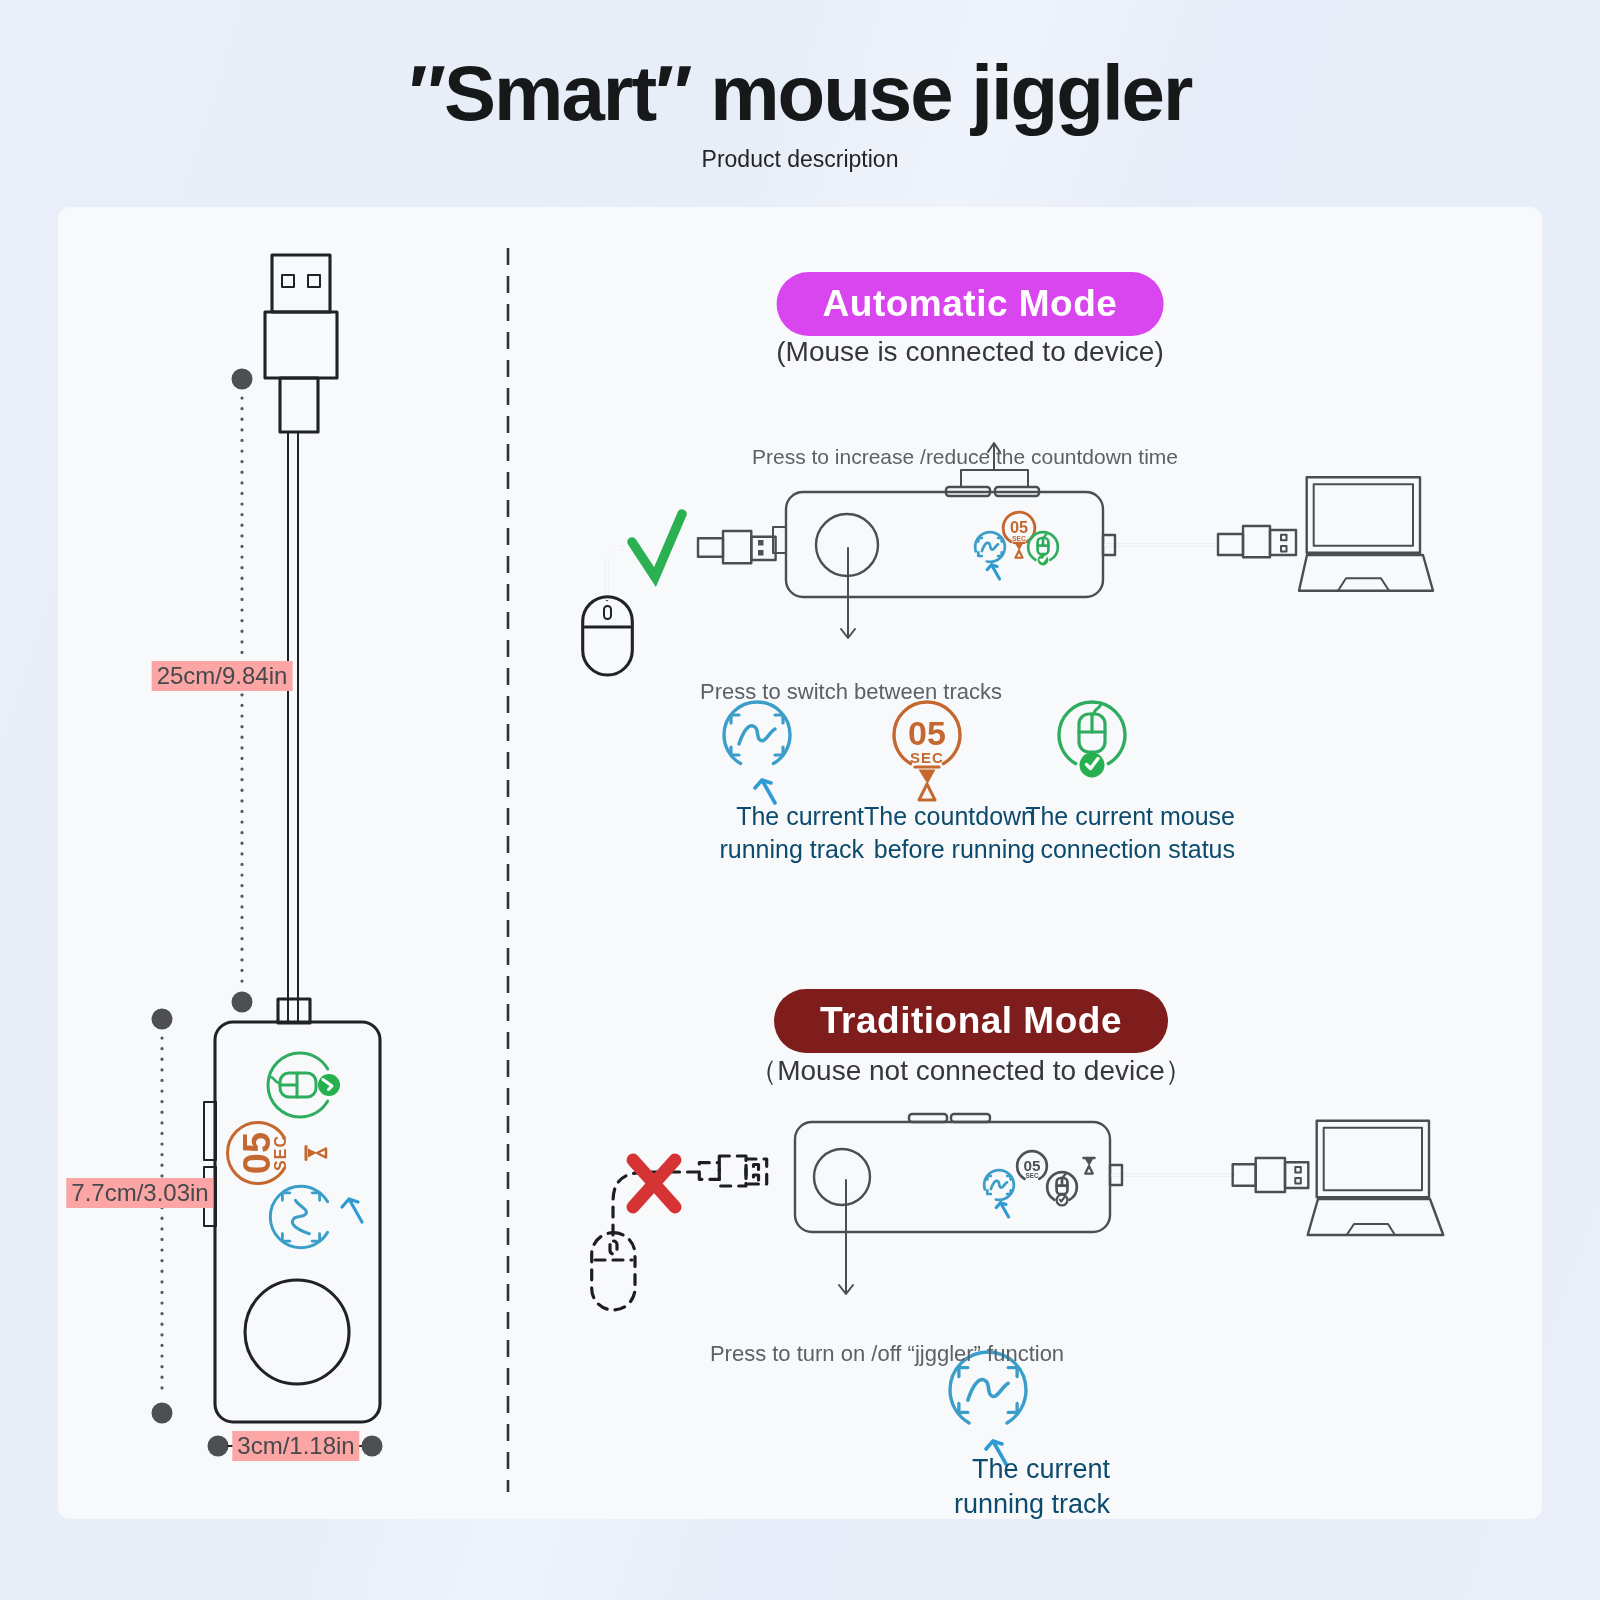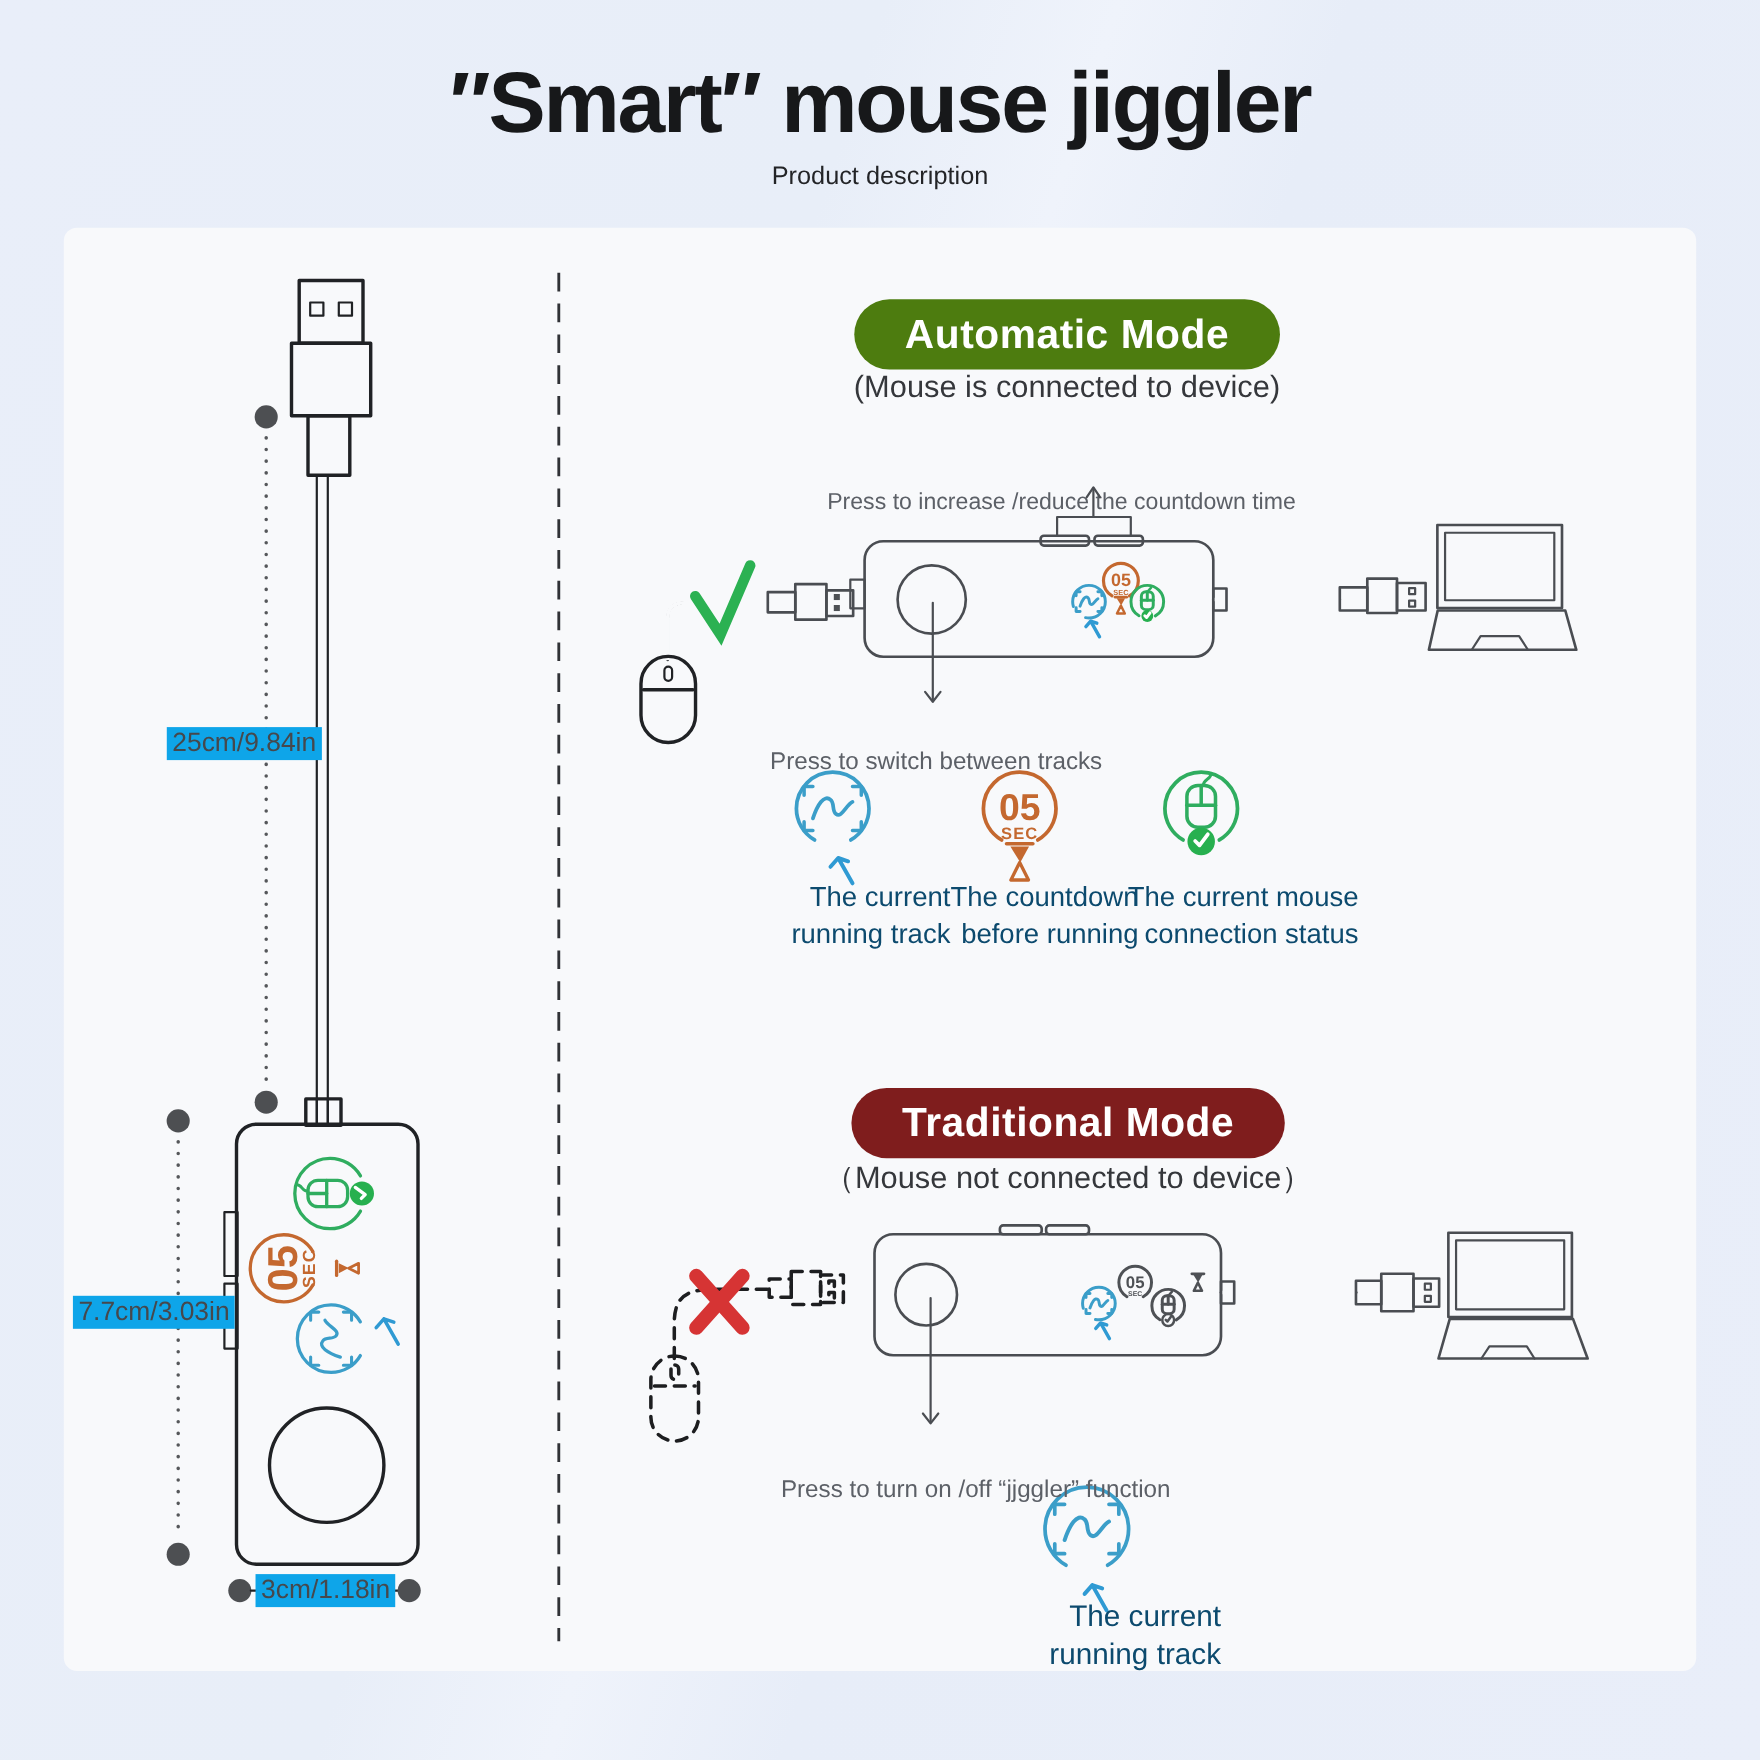--- a/index.html
+++ b/index.html
@@ -10,26 +10,26 @@
   }
   .abs{position:absolute;}
   .ctr{transform:translateX(-50%);text-align:right;}
   
   .title{left:800px;top:48px;font-size:78px;font-weight:800;letter-spacing:-2px;color:#17181a;white-space:nowrap;}
   .subtitle{left:800px;top:146px;font-size:23px;color:#232427;}
   
   .panel{left:58px;top:207px;width:1484px;height:1312px;background:#f8f9fb;border-radius:12px;}
   
   .pill{padding:11px 46px;border-radius:34px;color:#fff;font-size:37px;font-weight:700;letter-spacing:.5px;white-space:nowrap;}
-  .pill-blue{background:#4d7c0f;}
+  .pill-blue{background:#d946ef;}
   .pill-gray{background:#7f1d1d;}
   .cond{font-size:28px;color:#35373b;white-space:nowrap;}
   .instr{font-size:22px;color:#5c6067;white-space:nowrap;margin-top:33px;}
   .feat-label{font-size:25px;line-height:33px;color:#0c4a6e;}
-  .dim{font-size:24px;color:#46484c;background:#0ea5e9;padding:1px 5px;white-space:nowrap;transform:translate(-50%,-50%);}
+  .dim{font-size:24px;color:#46484c;background:#fca5a5;padding:1px 5px;white-space:nowrap;transform:translate(-50%,-50%);}
   
   svg{position:absolute;pointer-events:none;}
   .s1{stroke:#202225;stroke-width:3.1;fill:none;stroke-linecap:round;stroke-linejoin:round;}
   .s2{stroke:#4a4d52;stroke-width:2.4;fill:none;stroke-linecap:round;stroke-linejoin:round;}
   .thin{stroke-width:2;}
   .dot{fill:#4d4f52;stroke:none;}
   .dimln{stroke:#55575a;stroke-width:3.2;fill:none;stroke-linecap:round;stroke-dasharray:.1 10.5;}
   .dshL{stroke:#1d1e20;stroke-width:3.2;fill:none;stroke-linecap:round;stroke-linejoin:round;stroke-dasharray:10 8;}
   .grn{stroke:#2fad5f;fill:none;stroke-linecap:round;stroke-linejoin:round;}
   .grnf{fill:#27b04f;stroke:none;}

